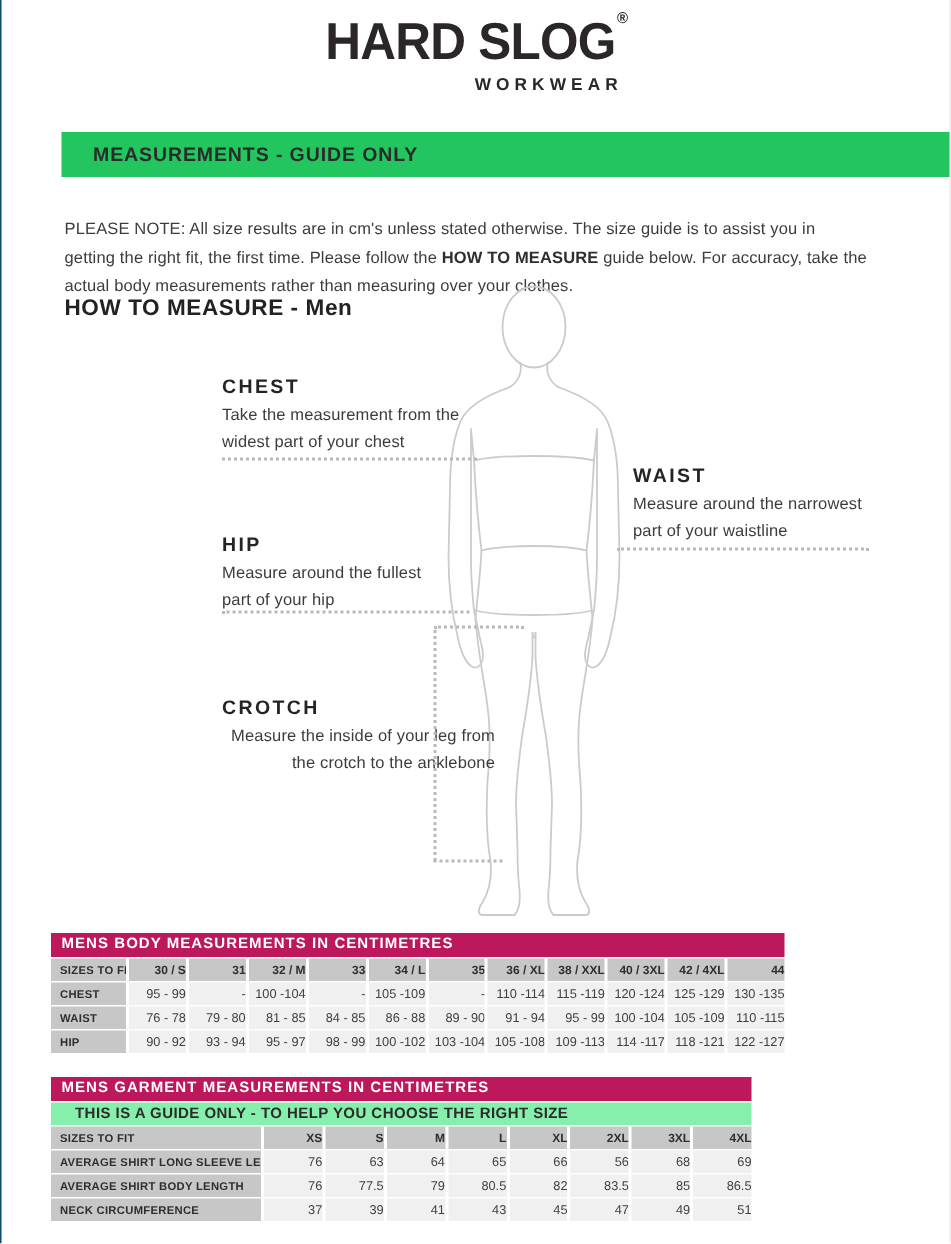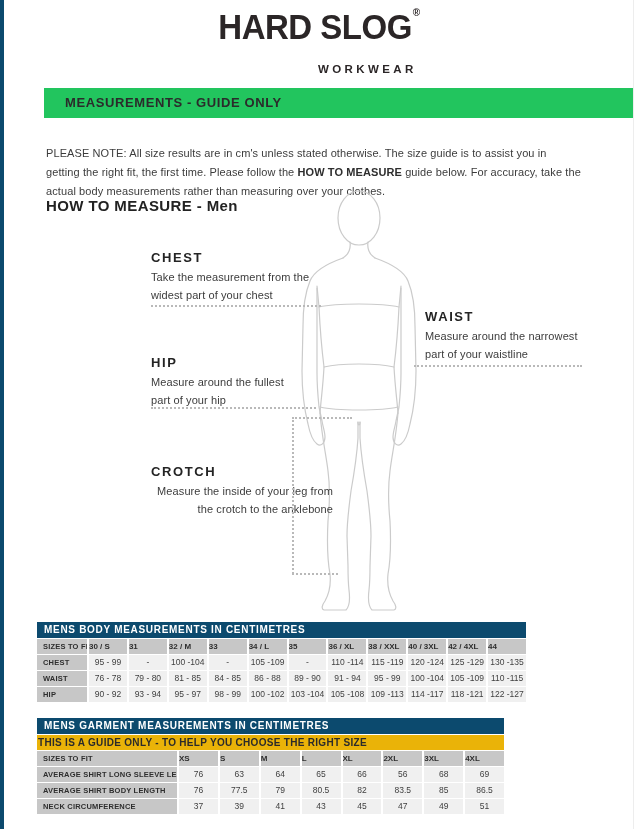--- a/index.html
+++ b/index.html
@@ -1,33 +1,33 @@
 <!DOCTYPE html>
 <html><head>
 <meta charset="utf-8">
 <style>
   html,body{margin:0;padding:0;background:#ffffff;}
   #page{
     position:relative;width:634px;height:829px;background:#fff;
     font-family:"Liberation Sans","DejaVu Sans",sans-serif;
     color:#3d3d3d;overflow:hidden;
-    border-left:4px solid #0c4a6e;border-right:1px solid #ededed;
+    border-left:1px solid #0c4a6e;border-right:1px solid #ededed;
     box-sizing:border-box;
   }
   
   .logo-wrap{position:absolute;top:10px;left:0;width:100%;text-align:center;}
   .logo-inner{display:inline-block;text-align:right;}
   .wordmark{
     font-size:33px;font-weight:bold;color:#2b2627;letter-spacing:-0.5px;
     line-height:1;transform:scaleY(1.05);transform-origin:top center;white-space:nowrap;
   }
   .wordmark .reg{font-size:10px;vertical-align:top;position:relative;top:-2px;left:1px;font-weight:bold;}
   .tagline{
     font-size:11.5px;font-weight:bold;color:#2b2627;letter-spacing:3.4px;
-    margin-top:20px;margin-right:2px;
+    margin-top:8px;margin-right:2px;
   }
   
   .banner{
     position:absolute;left:40px;top:88px;width:628px;height:30px;background:#22c55e;
     line-height:30px;padding-left:21px;box-sizing:border-box;
     font-size:13px;font-weight:bold;letter-spacing:0.6px;color:#2b2b2b;
   }
   
   .note{
     position:absolute;left:42px;top:133px;width:537px;
@@ -49,37 +49,37 @@
   
   .dash-h{position:absolute;height:0;border-top:2px dotted #b9b9b9;}
   .dash-v{position:absolute;width:0;border-left:2px dotted #b9b9b9;}
   
   .figure{position:absolute;left:272px;top:186px;}
   
   .size-table{position:absolute;left:33px;}
   #body-table-wrap{top:622px;width:489px;}
   #garment-table-wrap{top:718px;width:467px;}
   .tbl-title{
-    background:#0c4a6e;color:#ffffff;font-weight:bold;font-size:10px;
+    background:#be185d;color:#ffffff;font-weight:bold;font-size:10px;
     letter-spacing:0.7px;height:16px;line-height:16px;padding-left:7px;
   }
   .tbl-subtitle{
-    background:#eab308;color:#2b2b2b;font-weight:bold;font-size:10px;
-    letter-spacing:0.3px;height:15px;line-height:15px;padding-left:1px;margin-top:1px;
+    background:#86efac;color:#2b2b2b;font-weight:bold;font-size:10px;
+    letter-spacing:0.3px;height:15px;line-height:15px;padding-left:16px;margin-top:1px;
   }
   .trow{display:grid;column-gap:2px;margin-top:1px;}
   #body-table .trow{grid-template-columns:50px repeat(11,1fr);}
   #garment-table .trow{grid-template-columns:140px repeat(8,1fr);}
   .tcell{height:15px;line-height:15px;overflow:hidden;white-space:nowrap;}
   .lcell{
     background:#c7c7c7;font-weight:bold;font-size:7.5px;letter-spacing:0.2px;
     color:#2e2e2e;padding-left:6px;
   }
-  .hcell{background:#c7c7c7;font-weight:bold;font-size:8px;text-align:left;color:#2e2e2e;}
-  .vcell{background:#f0f0f0;font-size:8.5px;text-align:center;color:#3f3f3f;}
+  .hcell{background:#c7c7c7;font-weight:bold;font-size:8px;text-align:right;color:#2e2e2e;}
+  .vcell{background:#f0f0f0;font-size:8.5px;text-align:right;color:#3f3f3f;}
 </style>
 </head>
 <body>
 
 <div id="page">
 
   <div class="logo-wrap">
     <div class="logo-inner">
       <div class="wordmark"><span>HARD SLOG</span><span class="reg">®</span></div>
       <div class="tagline">WORKWEAR</div>

